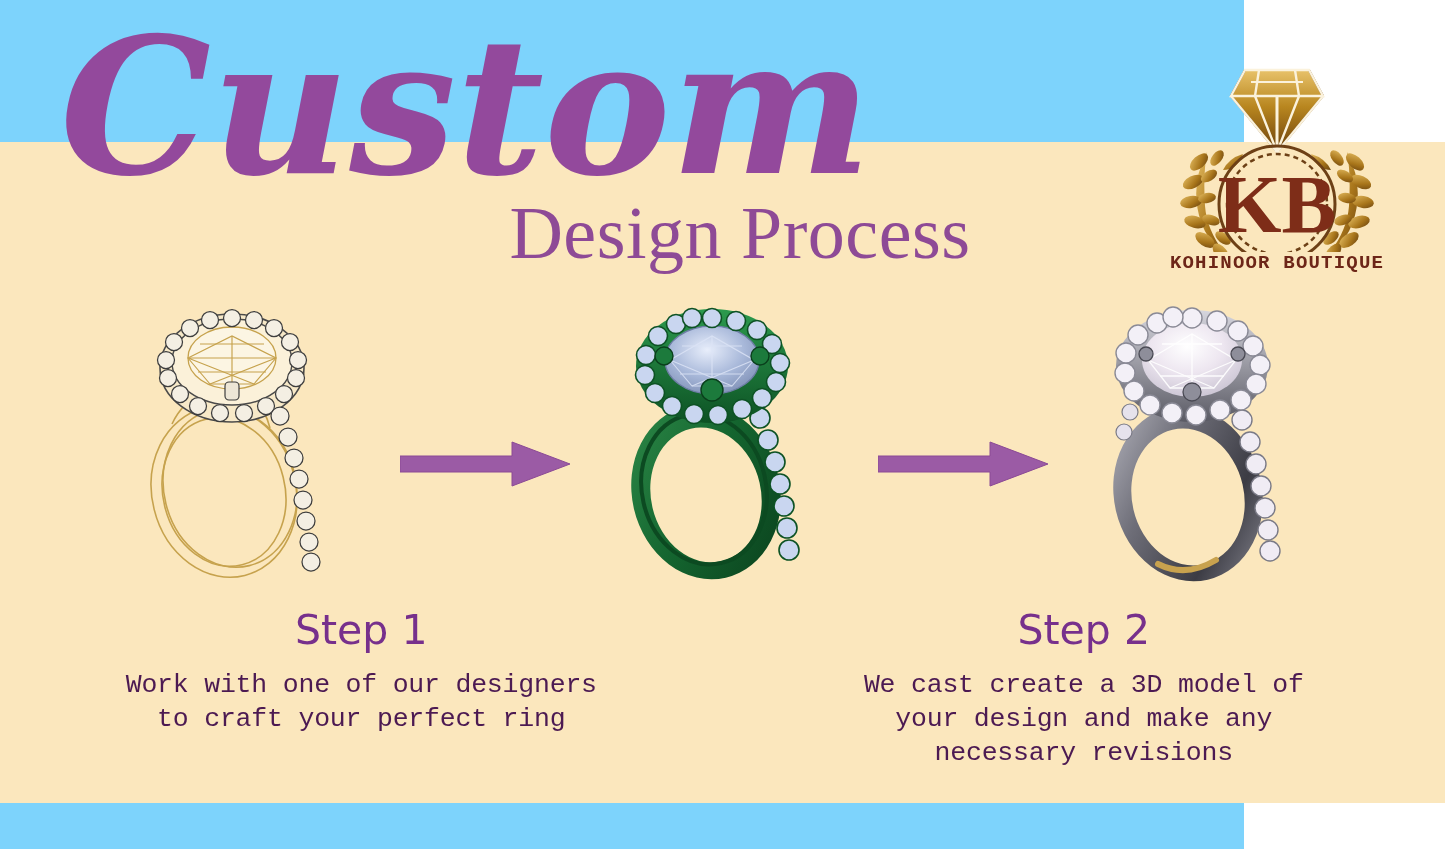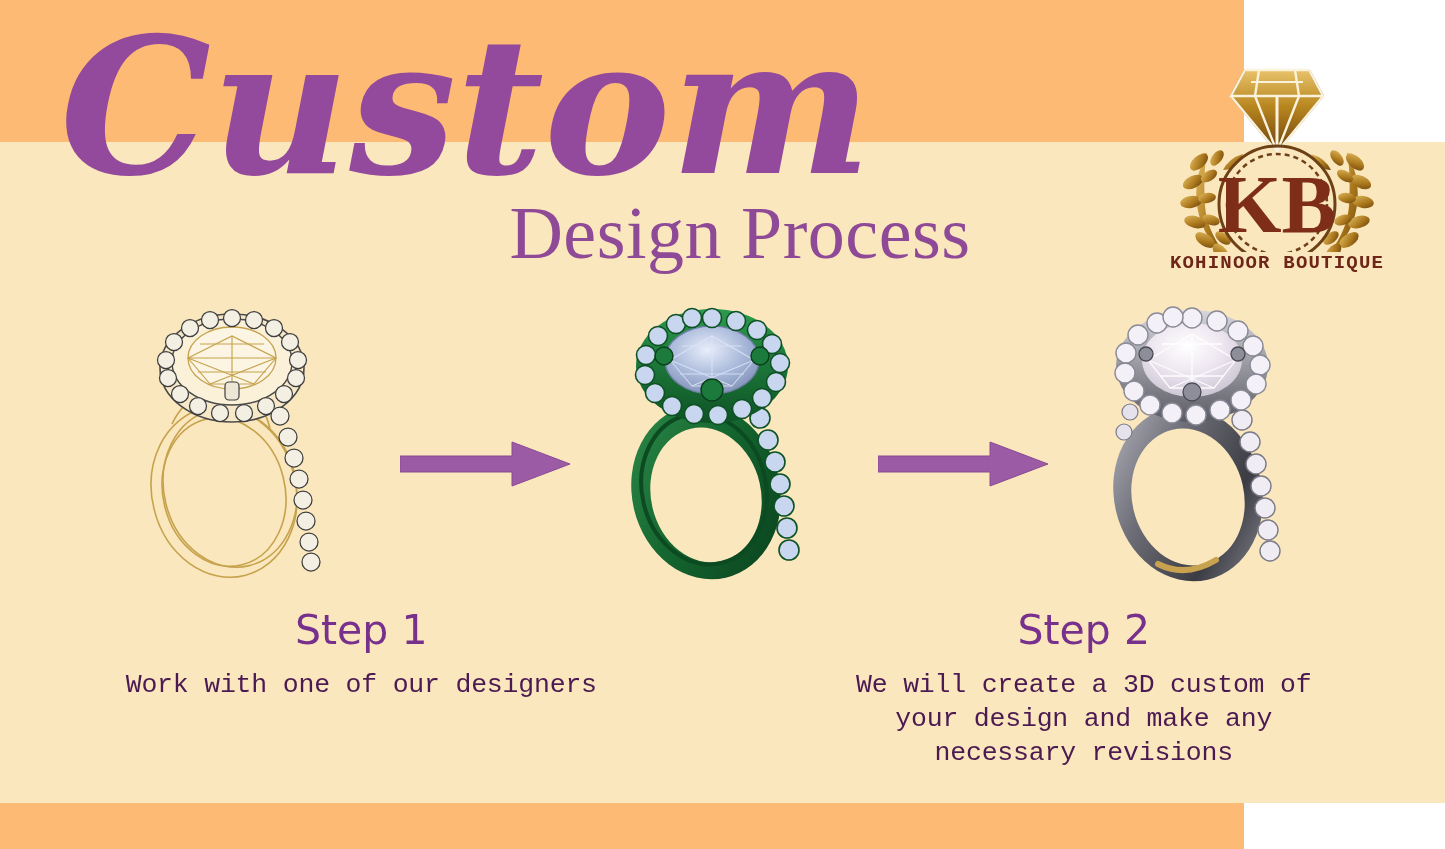--- a/index.html
+++ b/index.html
@@ -8,21 +8,21 @@
   body {
     background:#ffffff;
     font-family:"Liberation Sans", sans-serif;
     overflow:hidden;
     position:relative;
   }
 
   
   #banner {
     position:absolute; left:0; top:0; width:1244px; height:849px;
-    background:#fdba74;
+    background:#7dd3fc;
   }
   #cream-band {
     position:absolute; left:0; top:142px; width:1445px; height:661px;
     background:#fbe7bd;
   }
 
   
   #title-custom {
     position:absolute; left:52px; top:8px;
     width:650px; height:215px;
@@ -419,27 +419,28 @@
       </svg>
     </div>
   </div>
 
   <div id="captions">
 
     <div class="caption-col">
       <div class="step-title">Step 1</div>
       <div class="step-desc">
         <span>Work with one of our designers</span>
+        <span>to craft your perfect ring</span>
       </div>
     </div>
 
     <div class="caption-col">
       <div class="step-title">Step 2</div>
       <div class="step-desc">
-        <span>We will create a 3D custom of</span>
+        <span>We cast create a 3D model of</span>
         <span>your design and make any</span>
         <span>necessary revisions</span>
       </div>
     </div>
 
   </div>
 
 </div>
 
 </body></html>

